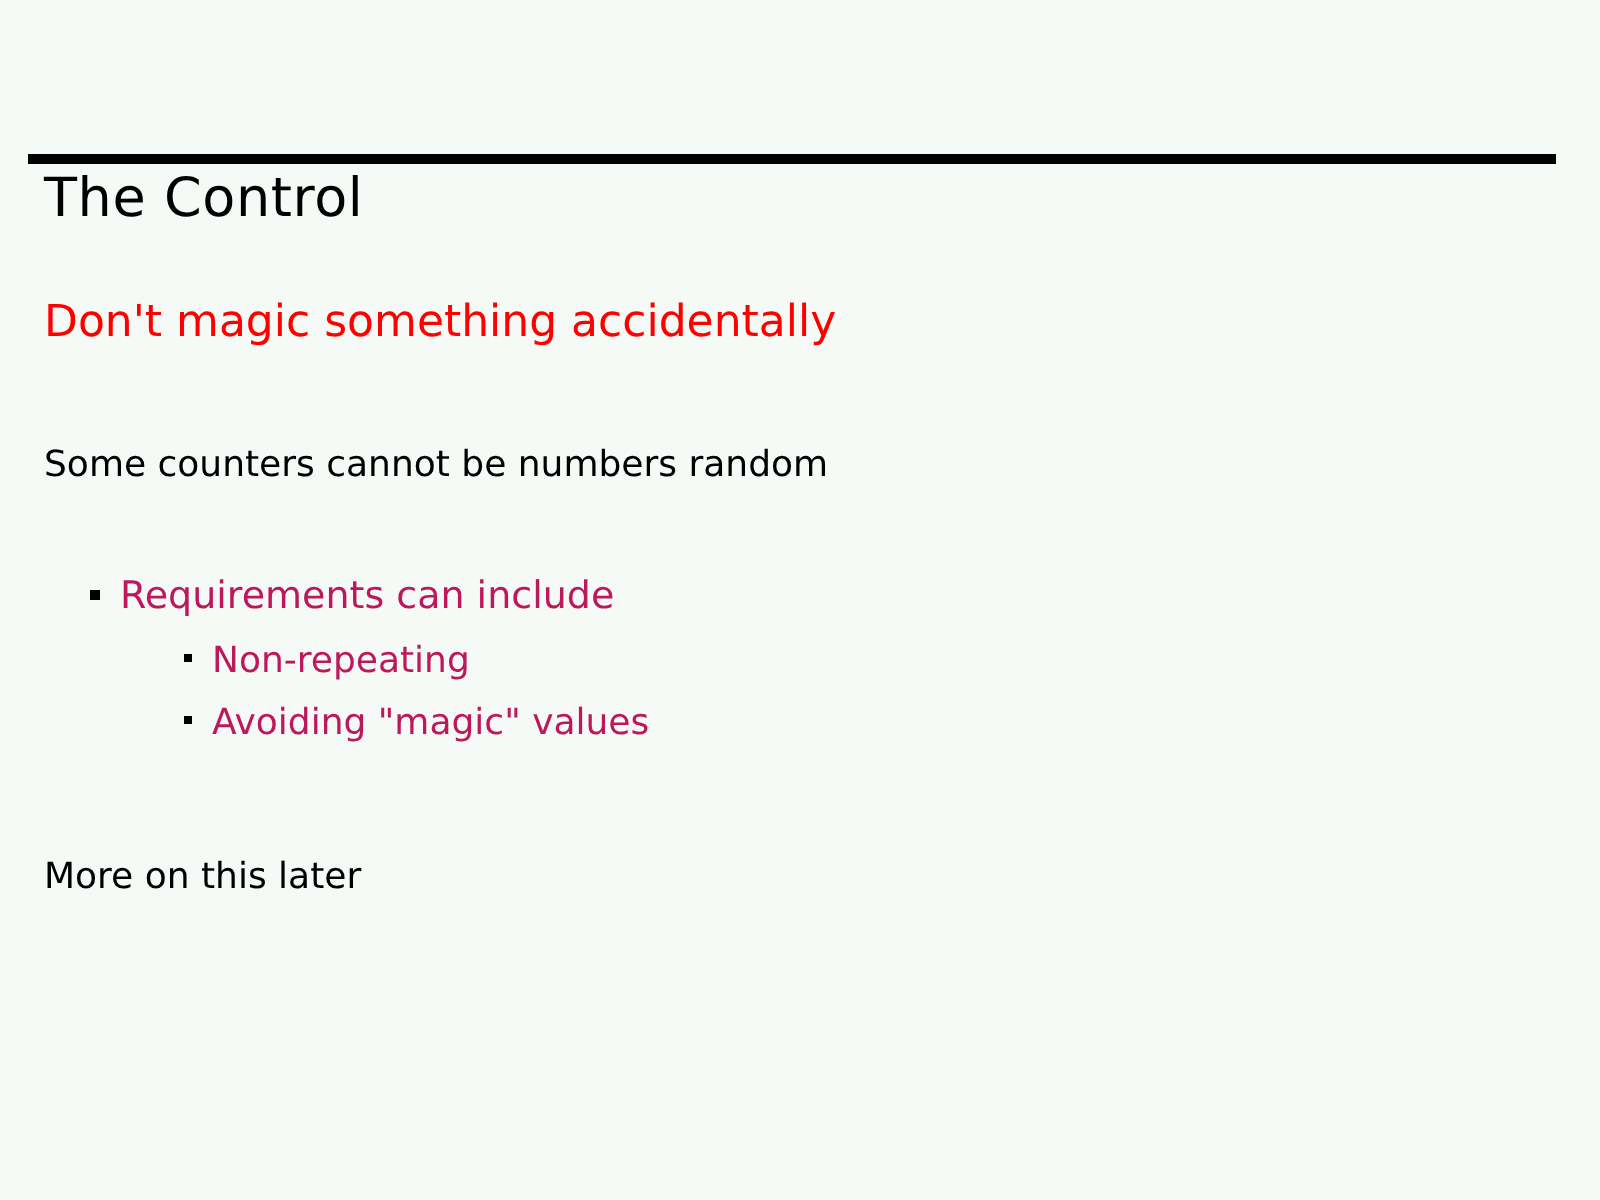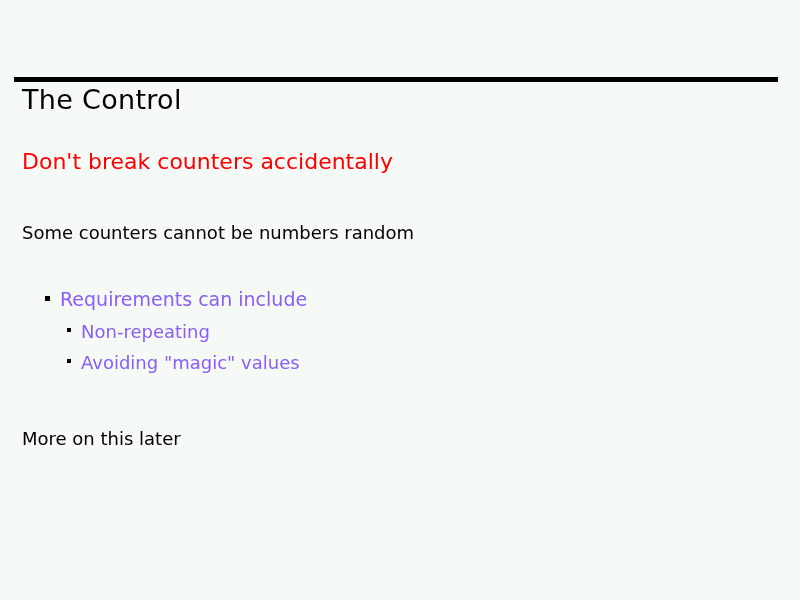--- a/index.html
+++ b/index.html
@@ -79,32 +79,32 @@
     position: absolute;
     left: 0;
     top: 283px;
     width: 800px;
   }
 
   .bullet-row {
     position: relative;
     display: block;
     white-space: nowrap;
-    color: #8b5cf6;
+    color: #be185d;
   }
 
   .bullet-row.level-1 {
     padding-left: 45px;
     font-size: 19px;
     line-height: 31px;
     height: 31px;
   }
 
   .bullet-row.level-2 {
-    padding-left: 67px;
+    padding-left: 92px;
     font-size: 18px;
     line-height: 31px;
     height: 31px;
   }
 
   .bullet-mark {
     display: inline-block;
     vertical-align: middle;
     background: #000000;
   }
@@ -142,21 +142,21 @@
 <body>
 
 <div class="slide">
 
   <h1 class="slide-title">The Control</h1>
 
   <div class="title-rule"></div>
 
   <div class="body-area">
 
-    <div class="red-heading">Don't break counters accidentally</div>
+    <div class="red-heading">Don't magic something accidentally</div>
 
     <div class="lead-line">Some counters cannot be numbers random</div>
 
     <div class="bullet-list">
 
       <div class="bullet-row level-1">
         <span class="bullet-mark"></span><span class="bullet-text">Requirements can include</span>
       </div>
 
       <div class="bullet-row level-2">

